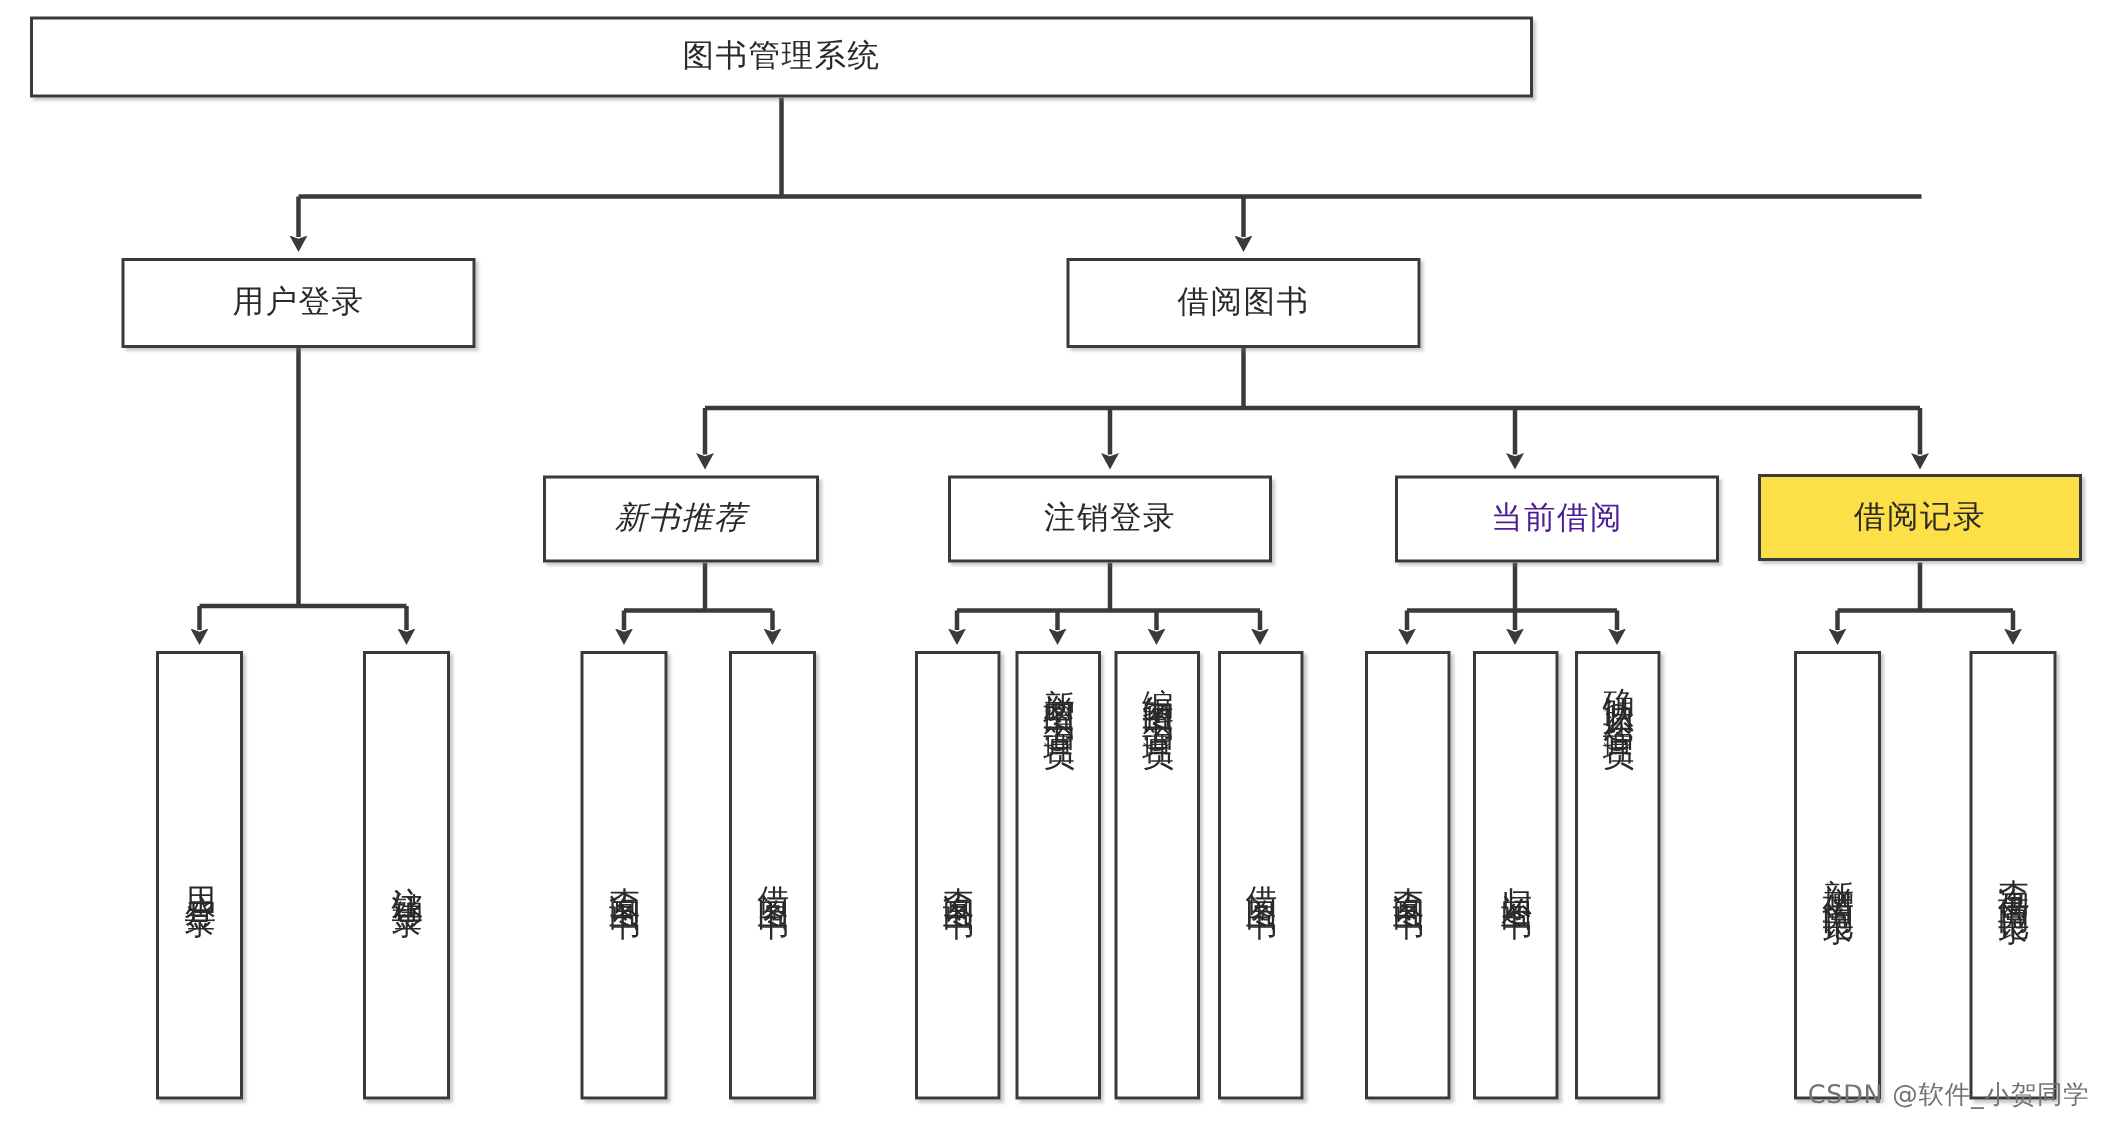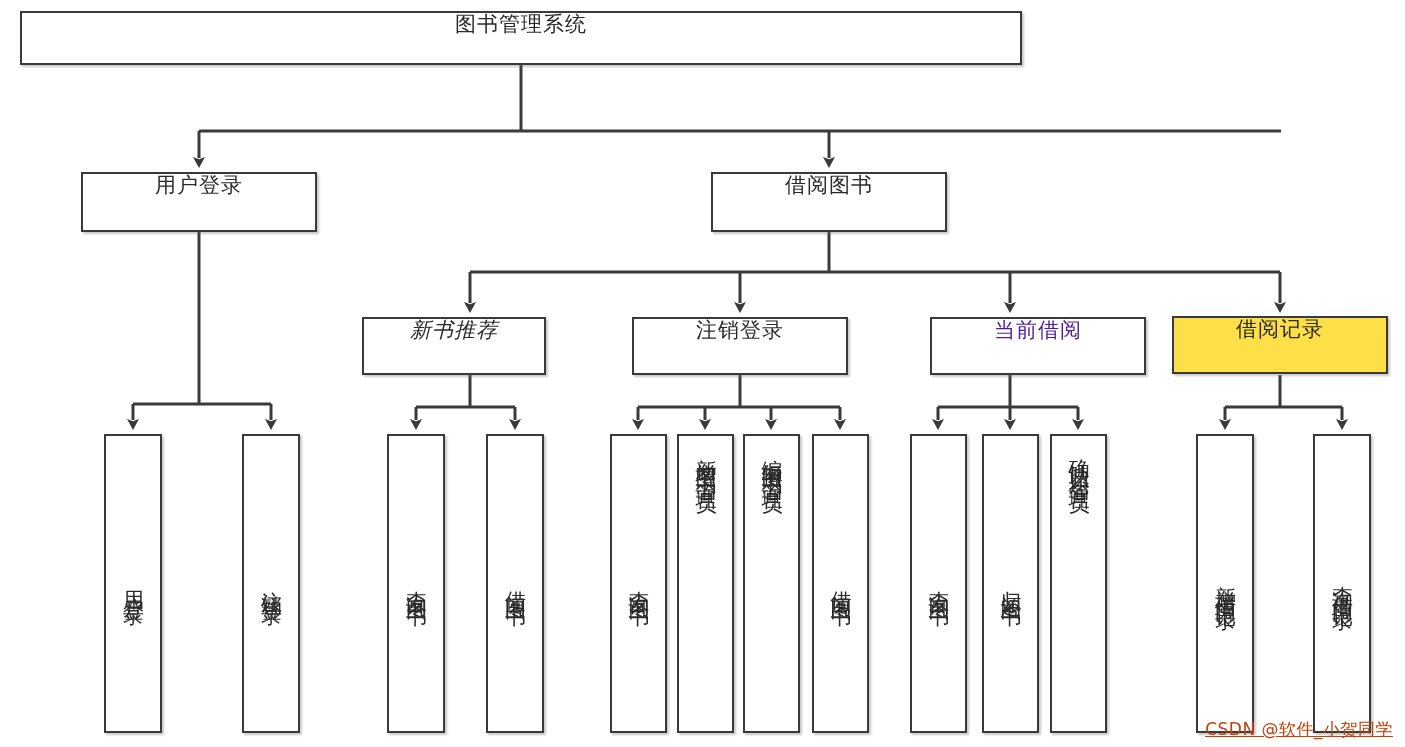--- a/index.html
+++ b/index.html
@@ -27,21 +27,21 @@
     height: 747px;
     pointer-events: none;
   }
   .node {
     position: absolute;
     box-sizing: border-box;
     background: #ffffff;
     border: 2px solid #3a3a3a;
     box-shadow: 2px 2px 2px rgba(120,120,120,0.40);
     display: flex;
-    align-items: flex-start;
+    align-items: center;
     justify-content: center;
     color: #2a2a2a;
   }
   .node.horiz .node-label {
     font-size: 21px;
     line-height: 1.1;
     letter-spacing: 1px;
     white-space: nowrap;
   }
   .node.vert {
@@ -183,15 +183,15 @@
   <div class="node vert" id="node-leaf-10" style="left: 1050px; top: 434px; width: 57px; height: 299px; padding-top: 6px; border-color: rgb(58, 58, 58); color: rgb(42, 42, 42); background: rgb(255, 255, 255);">
     <span class="node-label">确认归还（管理员）</span>
   </div>
   <div class="node vert center-text" id="node-leaf-11" style="left: 1196px; top: 434px; width: 58px; height: 299px; border-color: rgb(58, 58, 58); color: rgb(42, 42, 42); background: rgb(255, 255, 255);">
     <span class="node-label">新增借阅记录</span>
   </div>
   <div class="node vert center-text" id="node-leaf-12" style="left: 1313px; top: 434px; width: 58px; height: 299px; border-color: rgb(58, 58, 58); color: rgb(42, 42, 42); background: rgb(255, 255, 255);">
     <span class="node-label">查询借阅记录</span>
   </div>
 
-  <div class="watermark" style="color: #c2410c; text-decoration: underline;">CSDN @软件_小贺同学</div>
+  <div class="watermark" style="color: #737373;">CSDN @软件_小贺同学</div>
 
 </div>
 
 </body></html>

